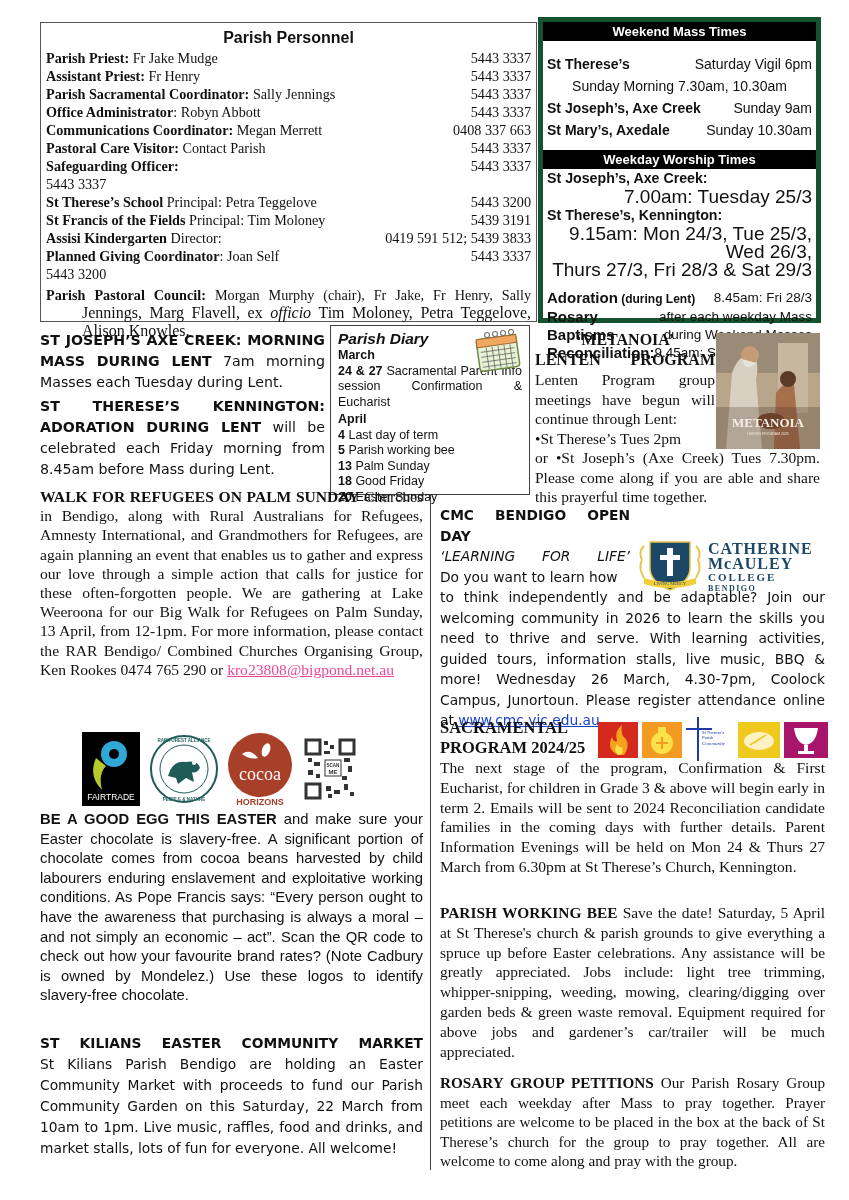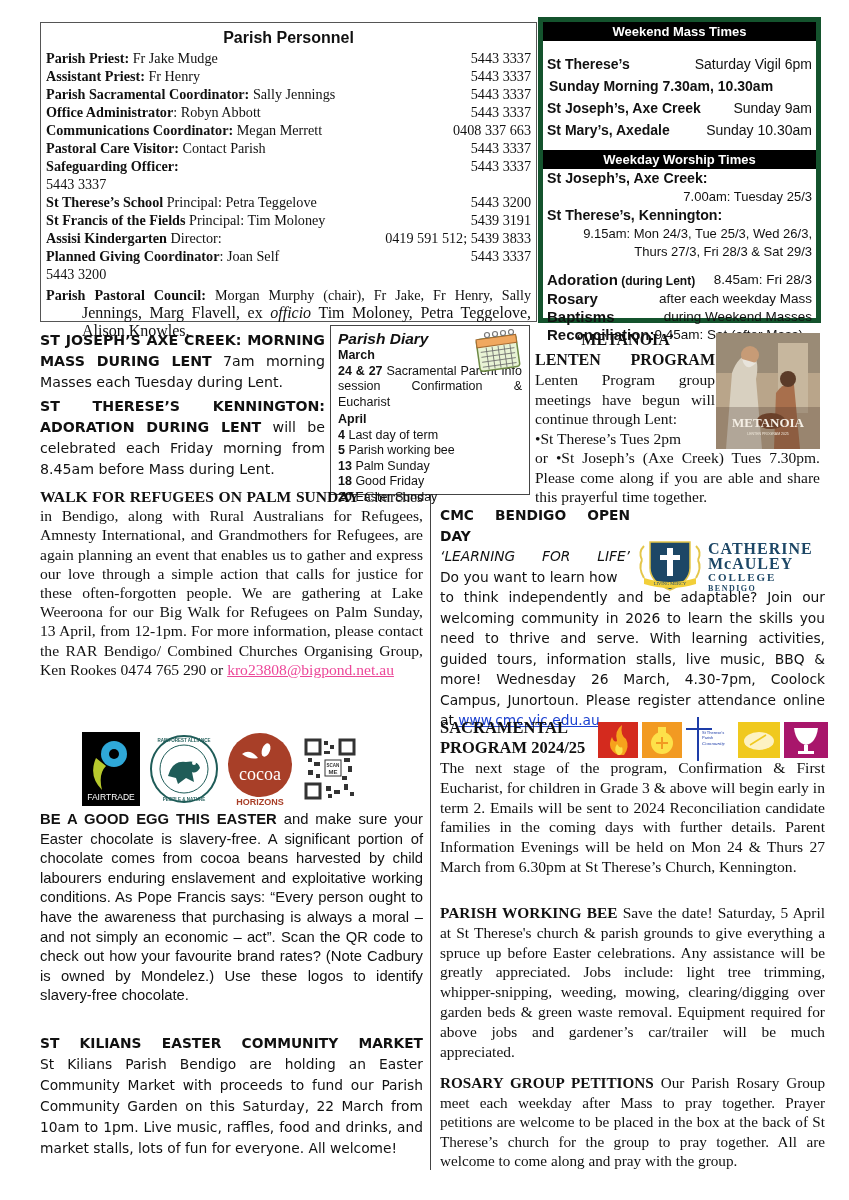--- a/index.html
+++ b/index.html
@@ -17,23 +17,23 @@
   .prow { display: flex; justify-content: space-between; font-size: 14.2px; line-height: 18px; white-space: nowrap; }
   .prow b { font-weight: bold; }
   .pcouncil { font-size: 14.2px; line-height: 18px; text-align: justify; text-align-last: justify; margin-top: 3px; }
   .pcouncil2 { font-size: 16px; line-height: 18px; text-align: justify; margin-left: 36px; }
 
   
   #mass { left: 538px; top: 17px; width: 283px; height: 306px; border: 5px solid #14532d; font-family: "Liberation Sans", sans-serif; }
   .mhead { background: #000; color: #fff; text-align: center; font-weight: bold; font-size: 13px; height: 19px; line-height: 19px; }
   .mrow { display: flex; justify-content: space-between; font-size: 14px; line-height: 22px; padding: 0 4px; white-space: nowrap; }
   .mrow b { font-weight: bold; }
-  .mright { text-align: left; font-size: 14px; line-height: 22px; padding: 0 6px; font-weight: bold; }
+  .mright { text-align: center; font-size: 14px; line-height: 22px; padding: 0 6px; }
   .wrow { font-size: 13.5px; line-height: 18px; padding: 0 4px; white-space: nowrap; }
-  .wright { text-align: right; font-size: 13px; line-height: 18px; padding: 0 4px; }
+  .wright { text-align: right; font-size: 19px; line-height: 18px; padding: 0 4px; }
   .srow { display: flex; justify-content: space-between; font-size: 13.5px; line-height: 18px; padding: 0 4px; white-space: nowrap; }
   .srow b { font-size: 15px; }
   .small-b { font-size: 12px; font-weight: bold; text-align: right; }
 
   
   #joseph { left: 40px; top: 330px; width: 285px; font-size: 15.5px; line-height: 21px; }
 
   
   #diary { left: 330px; top: 325px; width: 200px; height: 170px; border: 1px solid #444; padding: 4px 7px; font-family: "Liberation Sans", sans-serif; font-size: 12.5px; line-height: 15.5px; background:#fff; }
   #diary .dtitle { font-weight: bold; font-style: italic; font-size: 15.5px; line-height: 18px; }

